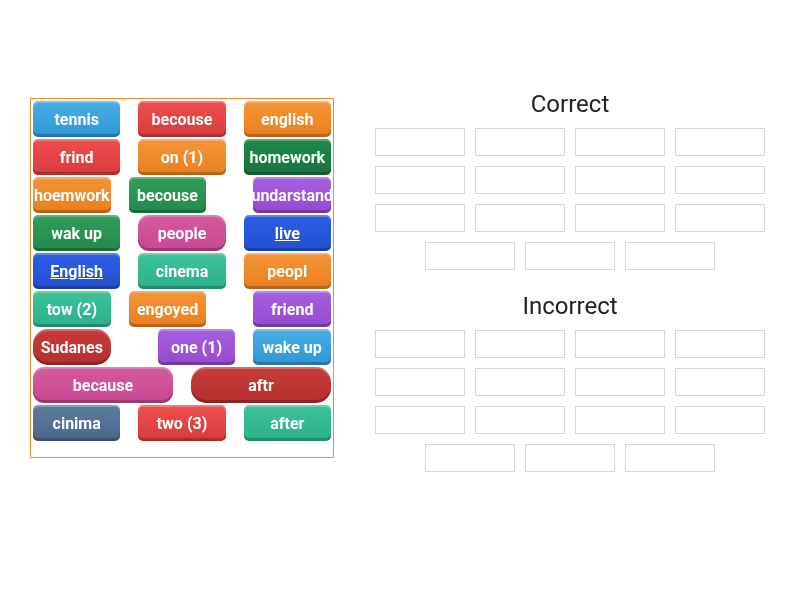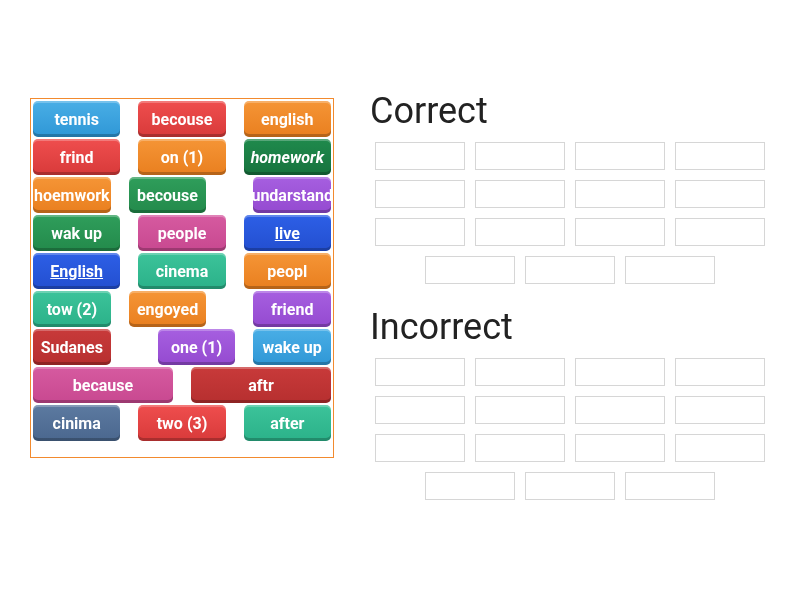--- a/index.html
+++ b/index.html
@@ -44,38 +44,38 @@
     box-shadow: inset 0 -3px 0 rgba(0,0,0,0.22), inset 0 2px 0 rgba(255,255,255,0.25);
     cursor: grab;
     user-select: none;
     white-space: nowrap;
     overflow: hidden;
   }
   .c-blue    { background: linear-gradient(#49aee6, #2f97d6); }
   .c-red     { background: linear-gradient(#ef4e4e, #d83a3a); }
   .c-orange  { background: linear-gradient(#f59536, #e97f1f); }
   .c-green   { background: linear-gradient(#2f9e5b, #238a4b); }
-  .c-dgreen  { background: linear-gradient(#1f8a4c, #17733e); font-style: italic; }
+  .c-dgreen  { background: linear-gradient(#1f8a4c, #17733e); }
   .c-teal    { background: linear-gradient(#3cc39a, #2bb189); }
   .c-purple  { background: linear-gradient(#a65fe0, #944ad0); margin-left: 29px; }
-  .c-pink    { background: linear-gradient(#d65aa0, #c84890); }
+  .c-pink    { background: linear-gradient(#d65aa0, #c84890); border-radius: 11px; }
   .c-lblue   { background: linear-gradient(#6c8bf0, #5a78e0); }
   .c-dblue   { background: linear-gradient(#2d5fe6, #234fd0); text-decoration: underline; }
-  .c-dred    { background: linear-gradient(#c83a3a, #b62f2f); }
+  .c-dred    { background: linear-gradient(#c83a3a, #b62f2f); border-radius: 15px; }
   .c-steel   { background: linear-gradient(#5c7aa0, #4a678e); }
 
   .right {
     position: absolute;
     left: 370px;
     top: 90px;
     width: 400px;
   }
   .group-title {
-    text-align: left;
-    font-size: 36px;
+    text-align: center;
+    font-size: 24px;
     font-weight: 400;
     color: #222;
     margin-bottom: 10px;
   }
   .slot-block {
     display: flex;
     flex-wrap: wrap;
     justify-content: center;
     gap: 10px 10px;
     margin-bottom: 22px;

